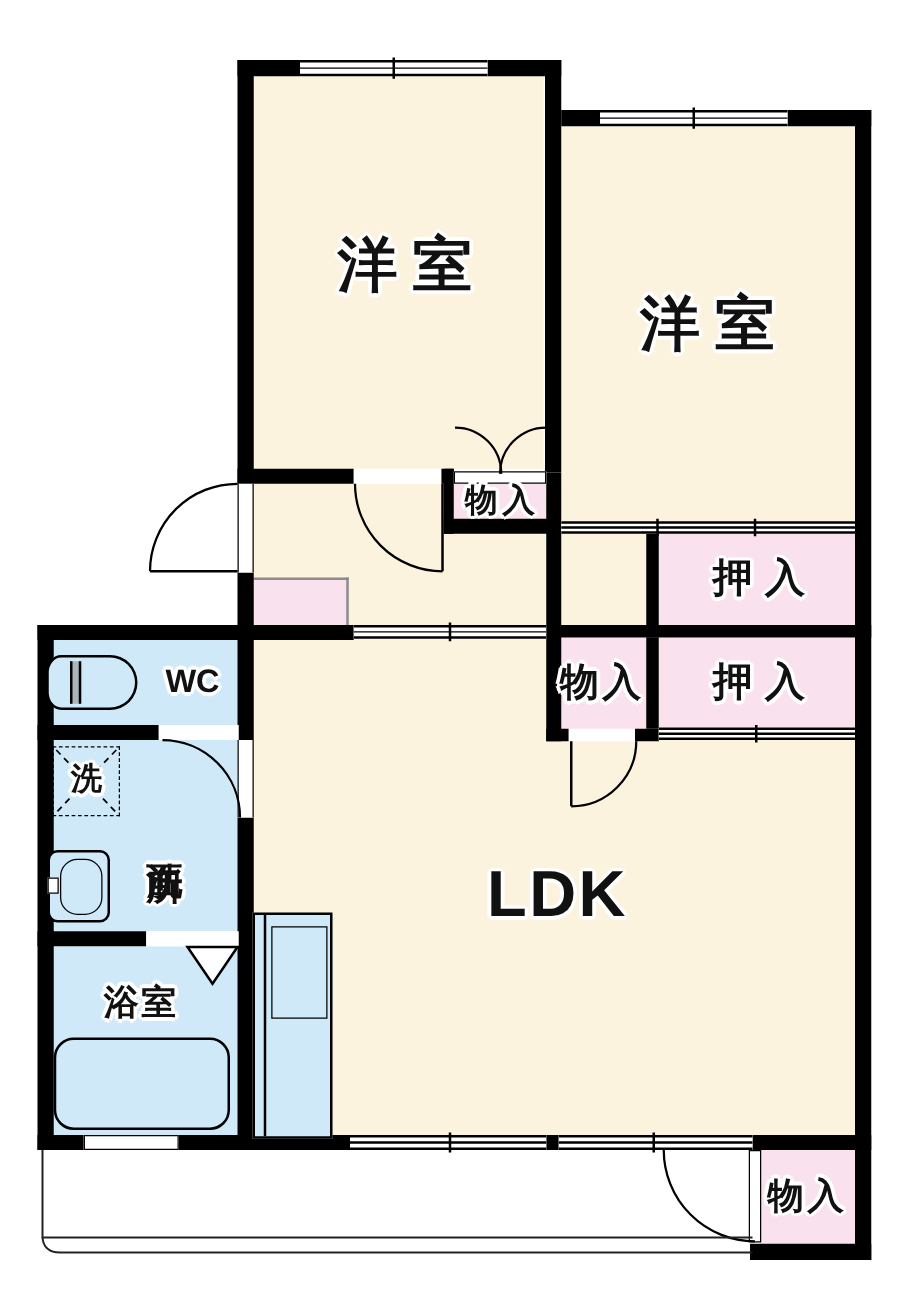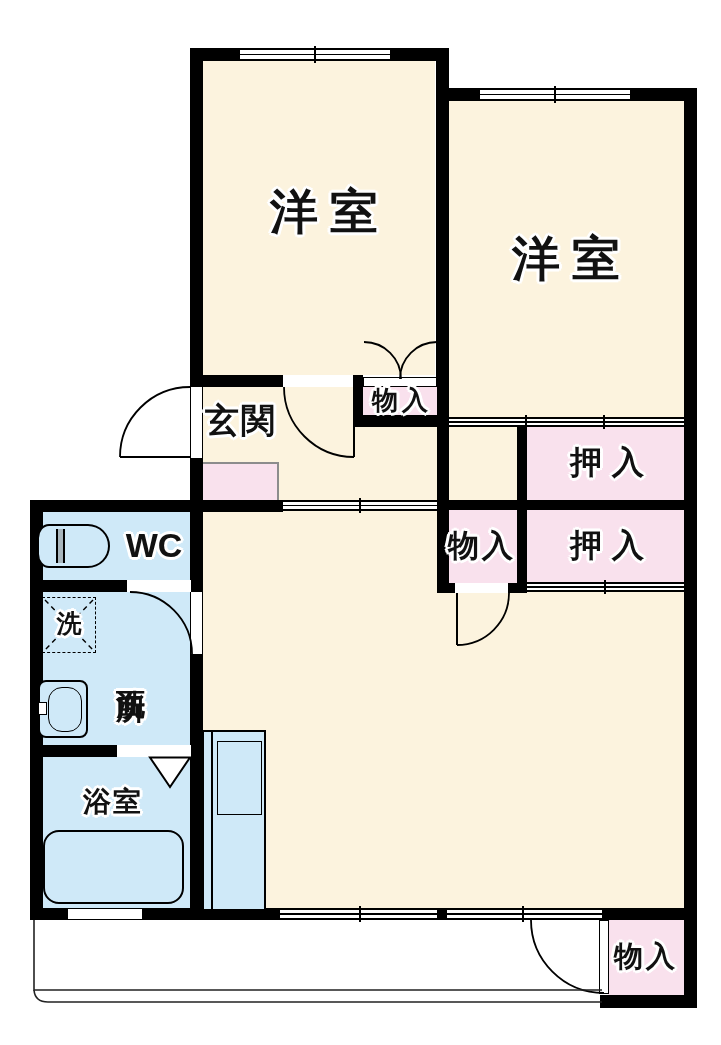--- a/index.html
+++ b/index.html
@@ -152,24 +152,24 @@
     <path d="M 45 600 L 93 650 M 93 600 L 45 650" stroke="#000" stroke-width="1.4" stroke-dasharray="5 4" fill="none"></path>
 
     <path d="M 150 757.5 L 190 757.5 L 170 787 Z" stroke="#000" stroke-width="2" fill="#fff"></path>
 
     <path d="M 34 920 L 34 990 L 602 990" stroke="#222" stroke-width="1.6" fill="none"></path>
     <path d="M 34 990 Q 35 1002 48 1002 L 602 1002" stroke="#222" stroke-width="1.6" fill="none"></path>
   </svg>
 
   <div class="lbl" style="left:324px;top:212px;font-size:48px;letter-spacing:12px;margin-left:6px;">洋室</div>
   <div class="lbl" style="left:566px;top:259px;font-size:48px;letter-spacing:12px;margin-left:6px;">洋室</div>
-  <div class="lbl" style="left:241px;top:421px;font-size:34px;letter-spacing:2px;">玄関</div>
   <div class="lbl" style="left:400px;top:400px;font-size:26px;letter-spacing:4px;margin-left:2px;">物入</div>
   <div class="lbl" style="left:607px;top:463px;font-size:32px;letter-spacing:10px;margin-left:5px;">押入</div>
   <div class="lbl" style="left:482px;top:546px;font-size:31px;letter-spacing:3px;">物入</div>
   <div class="lbl" style="left:607px;top:546px;font-size:32px;letter-spacing:10px;margin-left:5px;">押入</div>
-  <div class="lbl" style="left:154px;top:545px;font-size:34px;text-align:center;">WC</div>
+  <div class="lbl" style="left:154px;top:545px;font-size:26px;text-align:center;">WC</div>
   <div class="lbl" style="left:69px;top:623px;font-size:25px;">洗</div>
   <div class="lbl vert" style="left:131px;top:669px;font-size:29px;">洗面所</div>
   <div class="lbl" style="left:113px;top:802px;font-size:28px;letter-spacing:2px;">浴室</div>
+  <div class="lbl" style="left:446px;top:716px;font-size:52px;letter-spacing:2px;">LDK</div>
   <div class="lbl" style="left:646px;top:957px;font-size:29px;letter-spacing:3px;">物入</div>
 
 </div>
 
 </body></html>

